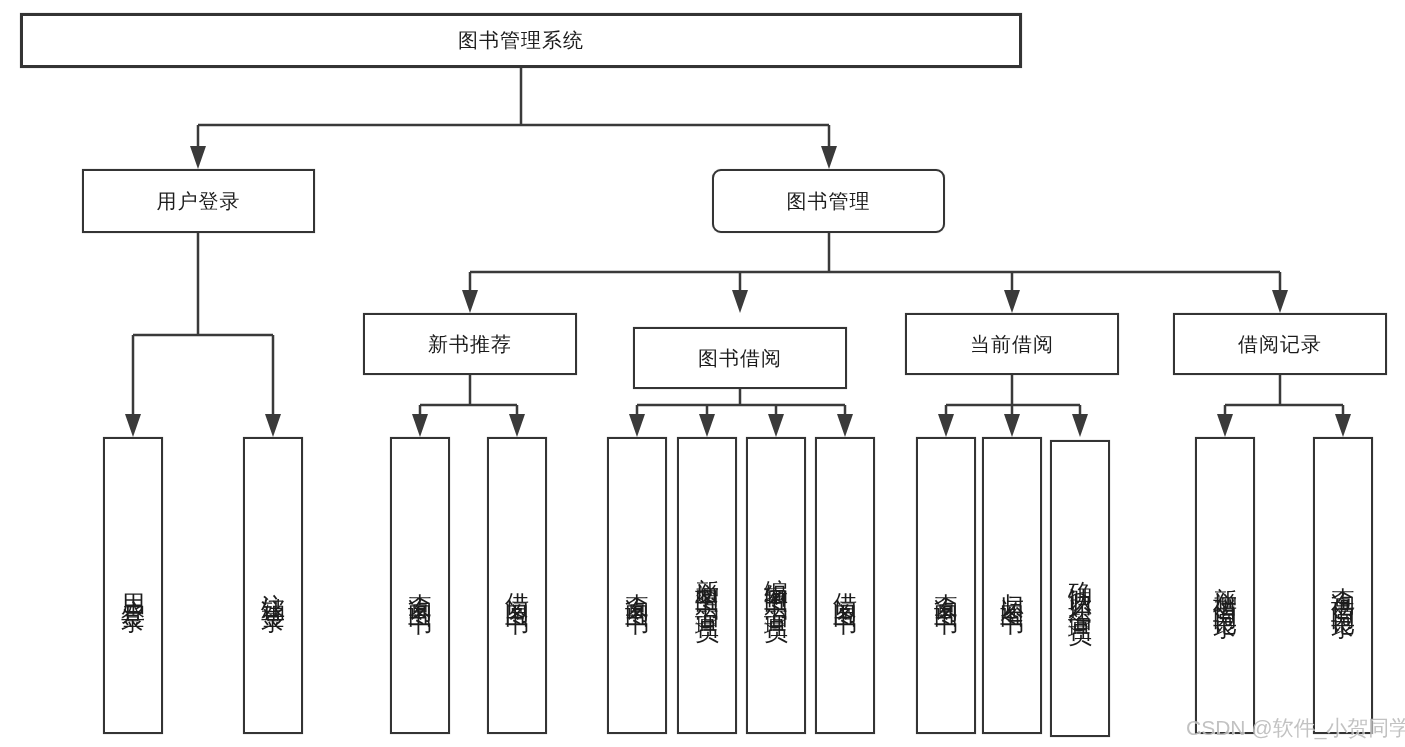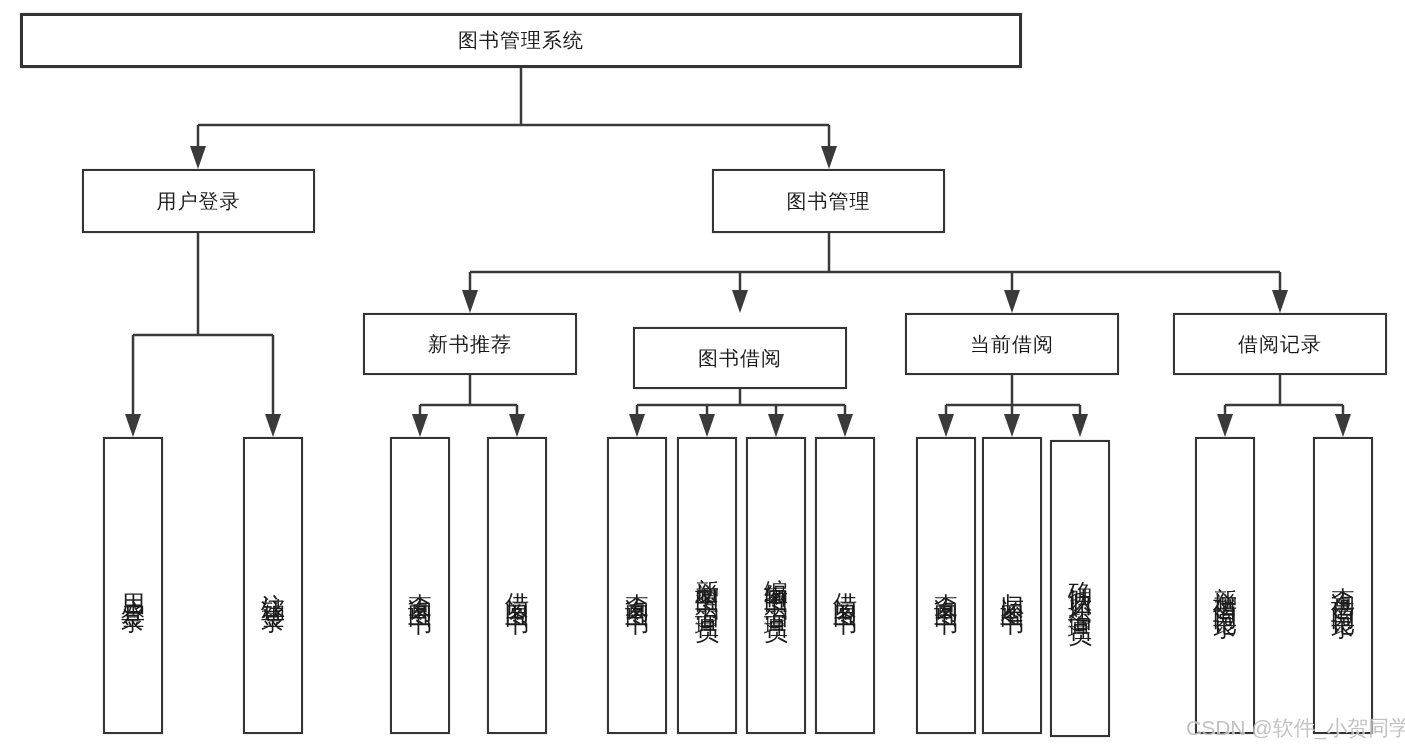--- a/index.html
+++ b/index.html
@@ -103,21 +103,21 @@
     </g>
   </svg>
 
   <div class="node hnode" style="left:20px; top:13px; width:1002px; height:55px; border-width:3px;">
     <span class="hlabel">图书管理系统</span>
   </div>
 
   <div class="node hnode" style="left:82px; top:169px; width:233px; height:64px;">
     <span class="hlabel">用户登录</span>
   </div>
-  <div class="node hnode" style="left:712px; top:169px; width:233px; height:64px;">
+  <div class="node hnode" style="left:712px; top:169px; width:233px; height:64px;border-radius:9px;">
     <span class="hlabel">图书管理</span>
   </div>
 
   <div class="node hnode" style="left:363px; top:313px; width:214px; height:62px;">
     <span class="hlabel">新书推荐</span>
   </div>
   <div class="node hnode" style="left:633px; top:327px; width:214px; height:62px;">
     <span class="hlabel">图书借阅</span>
   </div>
   <div class="node hnode" style="left:1173px; top:313px; width:214px; height:62px;">

